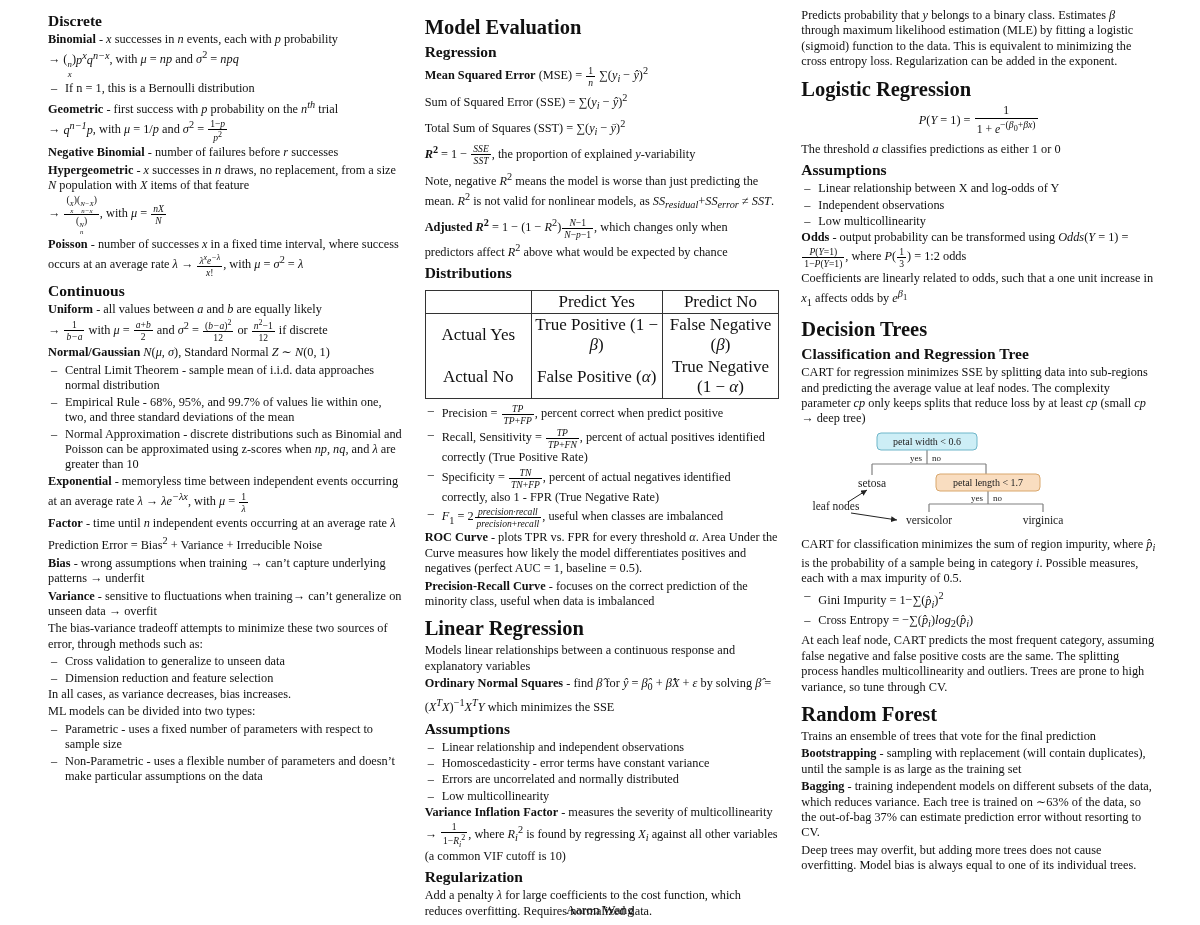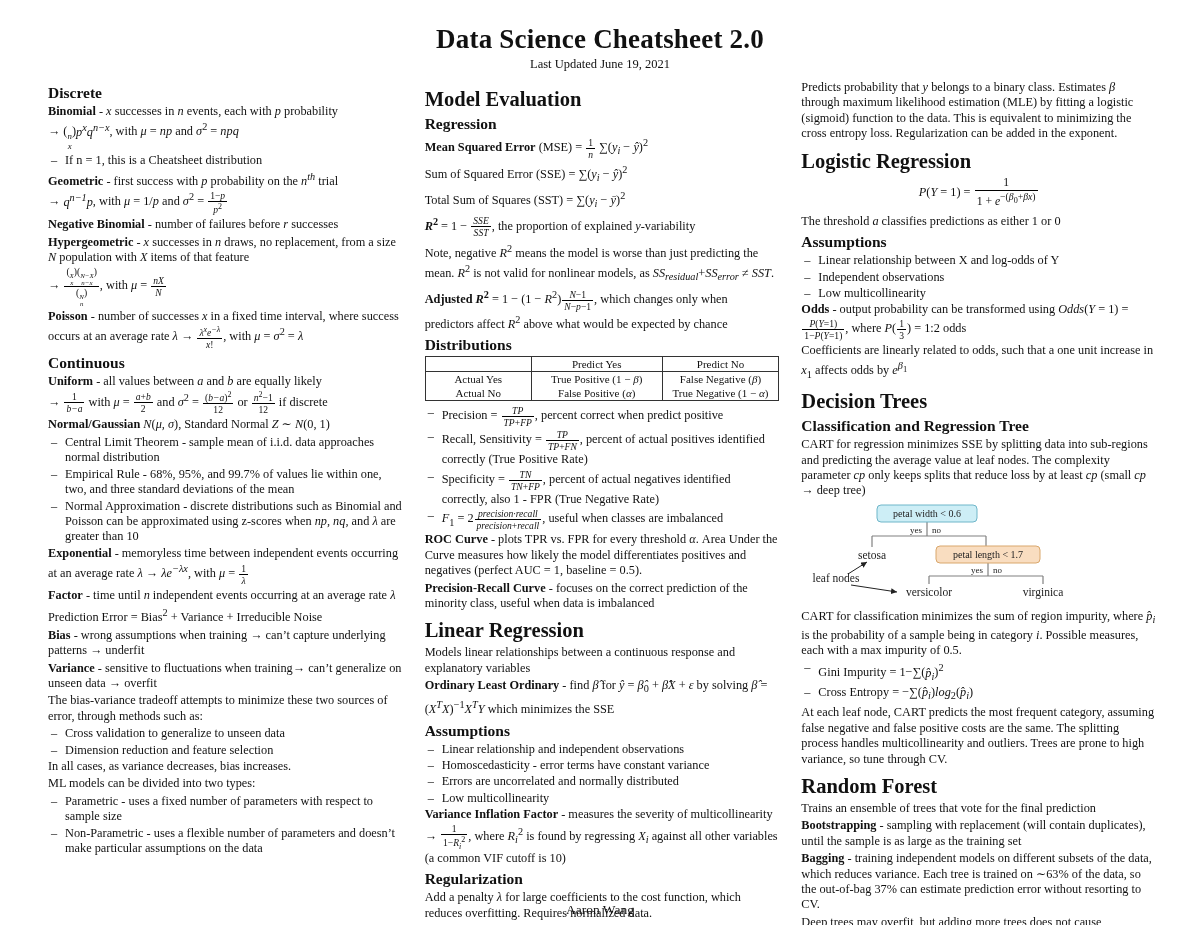--- a/index.html
+++ b/index.html
@@ -17,49 +17,45 @@
   .blk.li{margin:0 0 1px;padding-left:17px;position:relative;}
   .blk.li::before{content:"–";position:absolute;left:3px;}
   .blk.eq{text-align:center;margin:3px 0 4px;}
   .fr{display:inline-flex;flex-direction:column;vertical-align:middle;text-align:center;
       font-size:.78em;line-height:1.15;padding:0 1px;}
   .fr>span{display:block;padding:0 2px;}
   .fr>span:first-child{border-bottom:1px solid #000;}
   .stk{display:inline-flex;flex-direction:column;text-align:center;font-size:.72em;
        line-height:1.02;vertical-align:-.45em;}
   .eq .fr{font-size:.95em;line-height:1.25;}
-  table.cmx{width:100%;border-collapse:collapse;table-layout:fixed;margin:2px 0 4px;
-            font-size:11px;}
+  table.cmx{width:100%;border-collapse:collapse;table-layout:fixed;margin:8px 0 4px;
+            font-size:17px;}
   table.cmx th,table.cmx td{border-left:1px solid #333;border-right:1px solid #333;
             text-align:center;padding:1px 2px;font-weight:normal;}
   table.cmx{border:1px solid #333;}
   table.cmx thead th{border-bottom:1px solid #333;}
   .treewrap{margin:4px 0 2px;}
   .footer{position:absolute;left:0;right:0;bottom:7px;text-align:center;font-size:13.5px;}
 </style>
 </head>
 <body>
 
 <div class="page">
 
-  <div class="header">
-    <div class="title">Data Science Cheatsheet 2.0</div>
-    <div class="subtitle">Last Updated June 19, 2021</div>
-  </div>
 
   <div class="cols">
 
     <div class="col">
       <div>
           <div class="blk sub">Discrete</div>
           <div class="blk p"><b>Binomial</b> - <i>x</i> successes in <i>n</i> events, each with <i>p</i> probability<br>→ (<span class="stk">
               <span><i>n</i></span>
               <span><i>x</i></span>
             </span>)<i>p<sup>x</sup>q<sup>n−x</sup></i>, with <i>μ</i> = <i>np</i> and <i>σ</i><sup>2</sup> = <i>npq</i></div>
-          <div class="blk li">If n = 1, this is a Cheatsheet distribution</div>
+          <div class="blk li">If n = 1, this is a Bernoulli distribution</div>
           <div class="blk p"><b>Geometric</b> - first success with <i>p</i> probability on the <i>n<sup>th</sup></i> trial<br>→ <i>q<sup>n−1</sup>p</i>, with <i>μ</i> = 1/<i>p</i> and <i>σ</i><sup>2</sup> = <span class="fr">
               <span>1−<i>p</i></span>
               <span><i>p</i><sup>2</sup></span>
             </span></div>
           <div class="blk p"><b>Negative Binomial</b> - number of failures before <i>r</i> successes</div>
           <div class="blk p"><b>Hypergeometric</b> - <i>x</i> successes in <i>n</i> draws, no replacement, from a size <i>N</i> population with <i>X</i> items of that feature<br>→ <span class="fr">
               <span>(<span class="stk">
                   <span><i>X</i></span>
                   <span><i>x</i></span>
                 </span>)(<span class="stk">
@@ -177,21 +173,21 @@
               <span><i>TN</i>+<i>FP</i></span>
             </span>, percent of actual negatives identified correctly, also 1 - FPR (True Negative Rate)</div>
           <div class="blk li"><i>F</i><sub>1</sub> = 2<span class="fr">
               <span><i>precision·recall</i></span>
               <span><i>precision</i>+<i>recall</i></span>
             </span>, useful when classes are imbalanced</div>
           <div class="blk p"><b>ROC Curve</b> - plots TPR vs. FPR for every threshold <i>α</i>. Area Under the Curve measures how likely the model differentiates positives and negatives (perfect AUC = 1, baseline = 0.5).</div>
           <div class="blk p"><b>Precision-Recall Curve</b> - focuses on the correct prediction of the minority class, useful when data is imbalanced</div>
           <div class="blk sec">Linear Regression</div>
           <div class="blk p">Models linear relationships between a continuous response and explanatory variables</div>
-          <div class="blk p"><b>Ordinary Least Ordinary</b> - find <i>β̂</i> for <i>ŷ</i> = <i>β̂</i><sub>0</sub> + <i>β̂X</i> + <i>ε</i> by solving <i>β̂</i> = (<i>X<sup>T</sup>X</i>)<sup>−1</sup><i>X<sup>T</sup>Y</i> which minimizes the SSE</div>
+          <div class="blk p"><b>Ordinary Normal Squares</b> - find <i>β̂</i> for <i>ŷ</i> = <i>β̂</i><sub>0</sub> + <i>β̂X</i> + <i>ε</i> by solving <i>β̂</i> = (<i>X<sup>T</sup>X</i>)<sup>−1</sup><i>X<sup>T</sup>Y</i> which minimizes the SSE</div>
           <div class="blk sub">Assumptions</div>
           <div class="blk li">Linear relationship and independent observations</div>
           <div class="blk li">Homoscedasticity - error terms have constant variance</div>
           <div class="blk li">Errors are uncorrelated and normally distributed</div>
           <div class="blk li">Low multicollinearity</div>
           <div class="blk p"><b>Variance Inflation Factor</b> - measures the severity of multicollinearity → <span class="fr">
               <span>1</span>
               <span>1−<i>R<sub>i</sub></i><sup>2</sup></span>
             </span>, where <i>R<sub>i</sub></i><sup>2</sup> is found by regressing <i>X<sub>i</sub></i> against all other variables (a common VIF cutoff is 10)</div>
           <div class="blk sub">Regularization</div>

